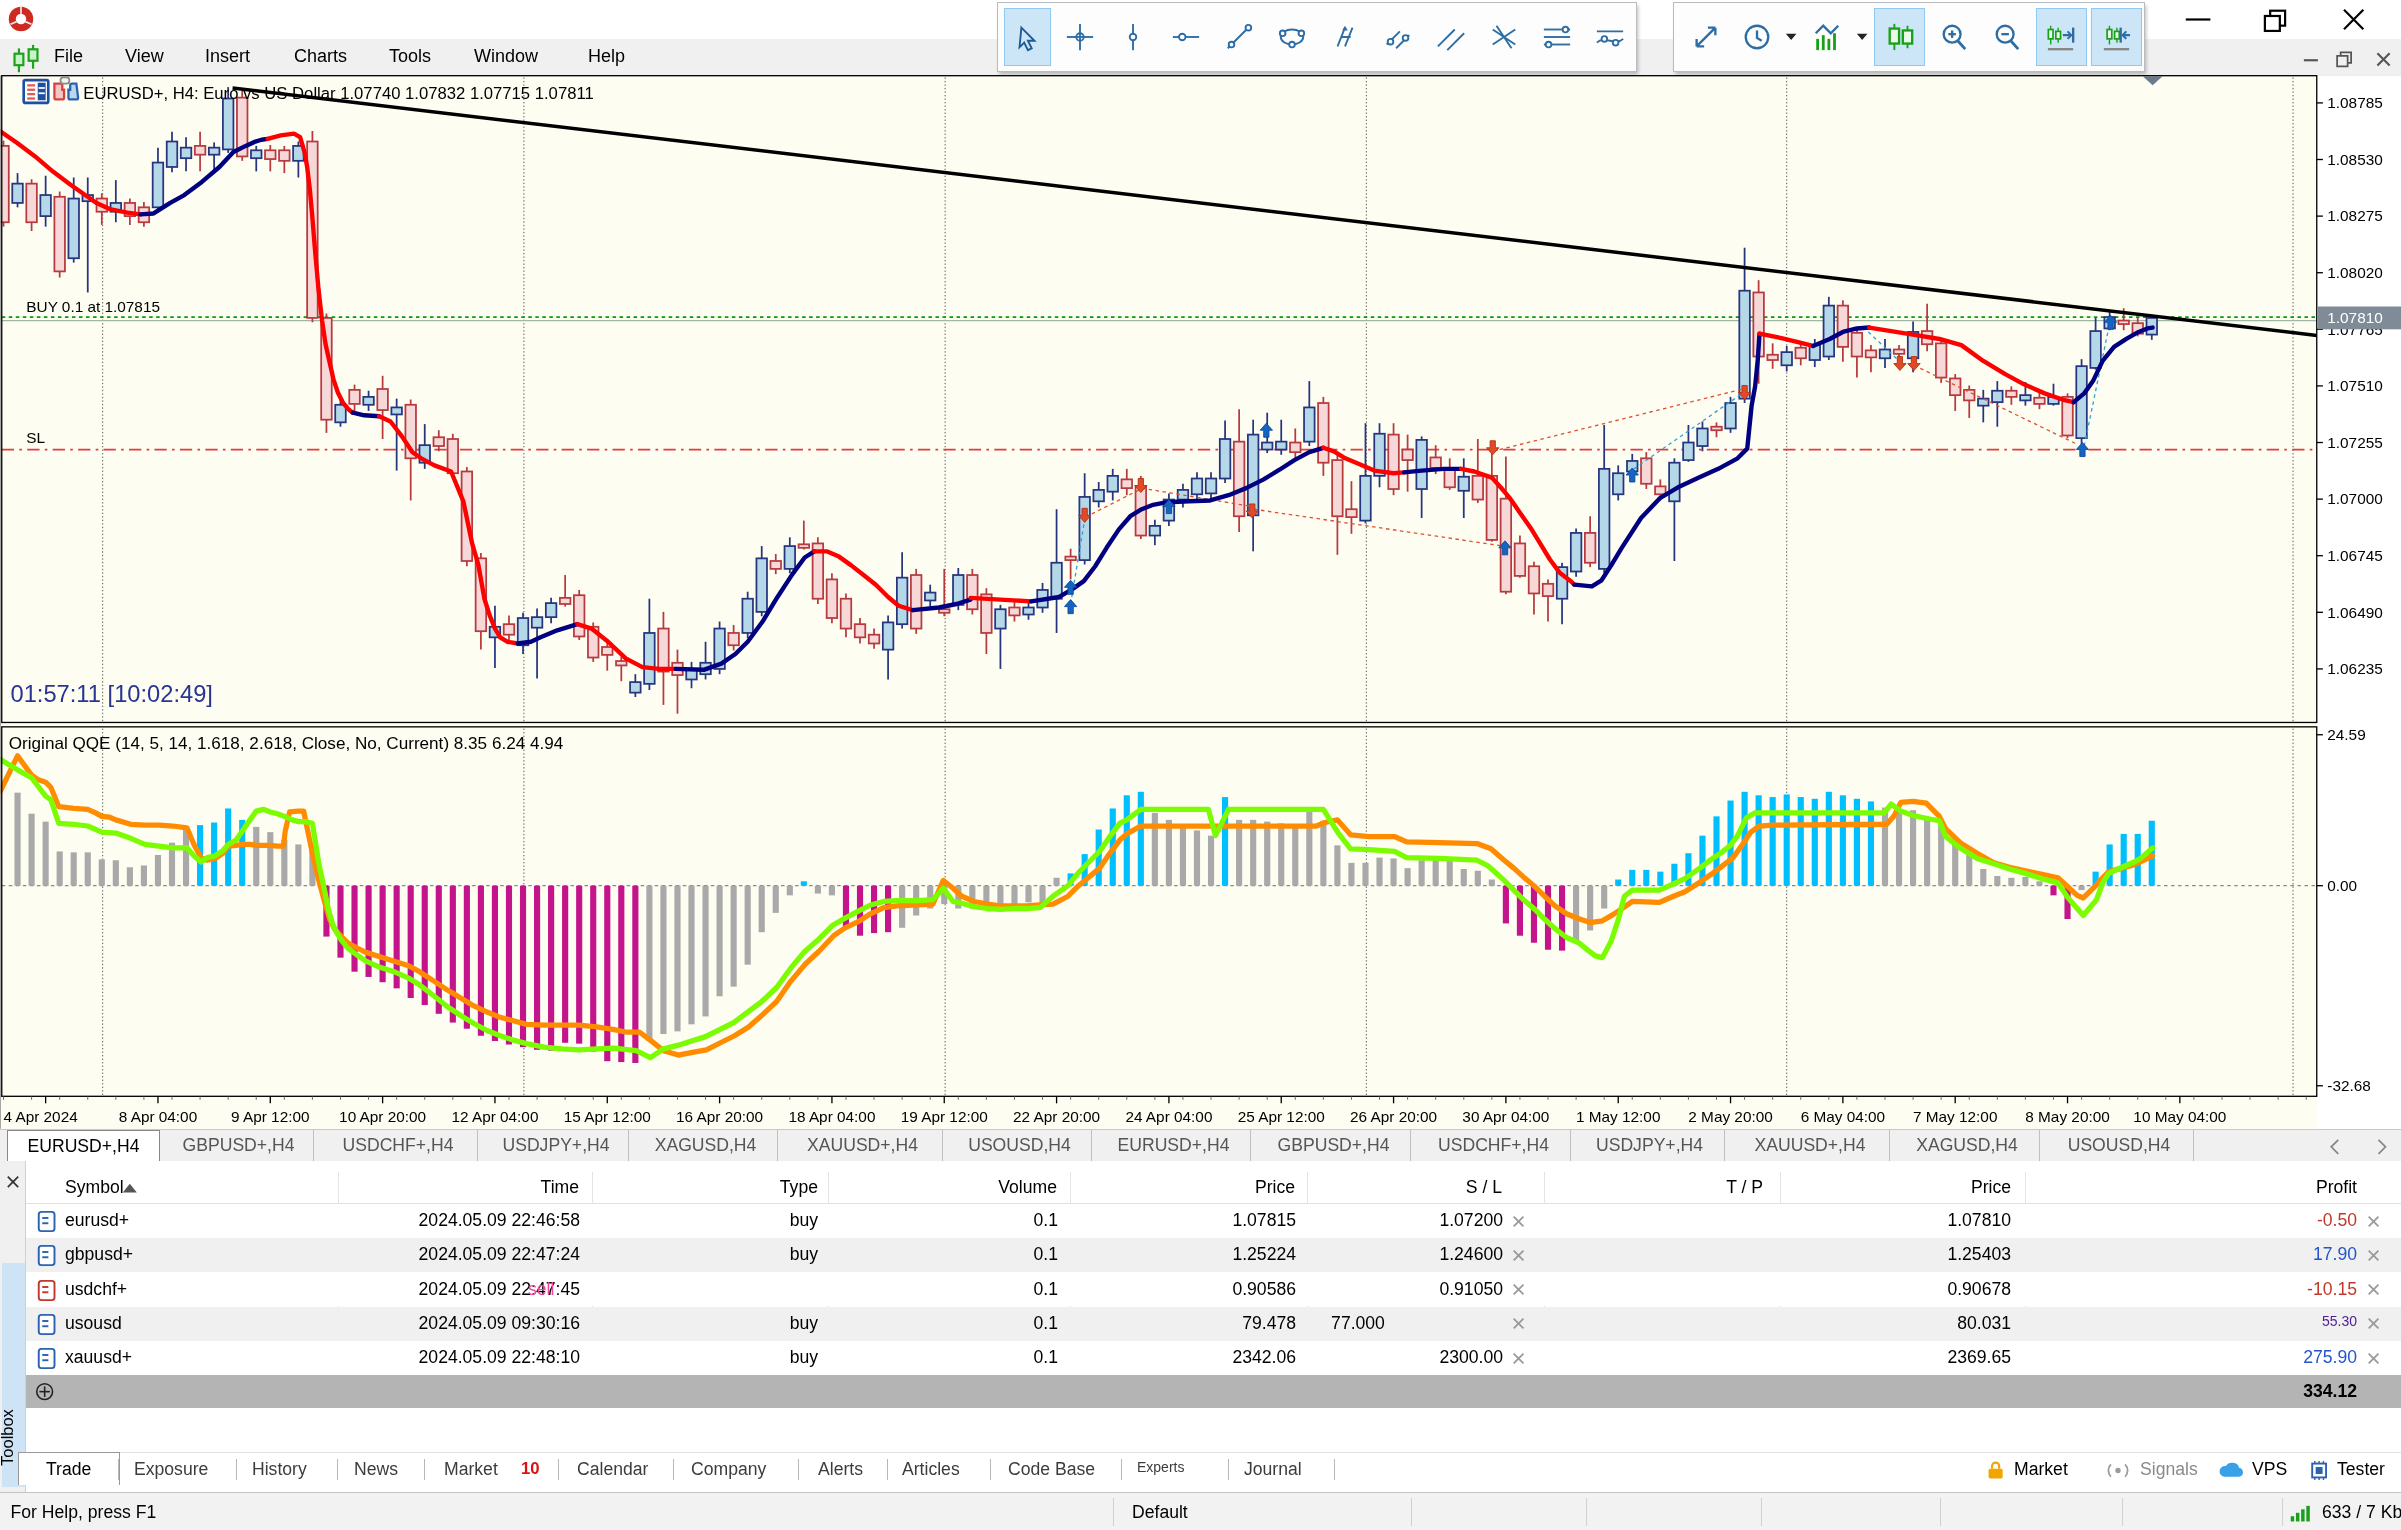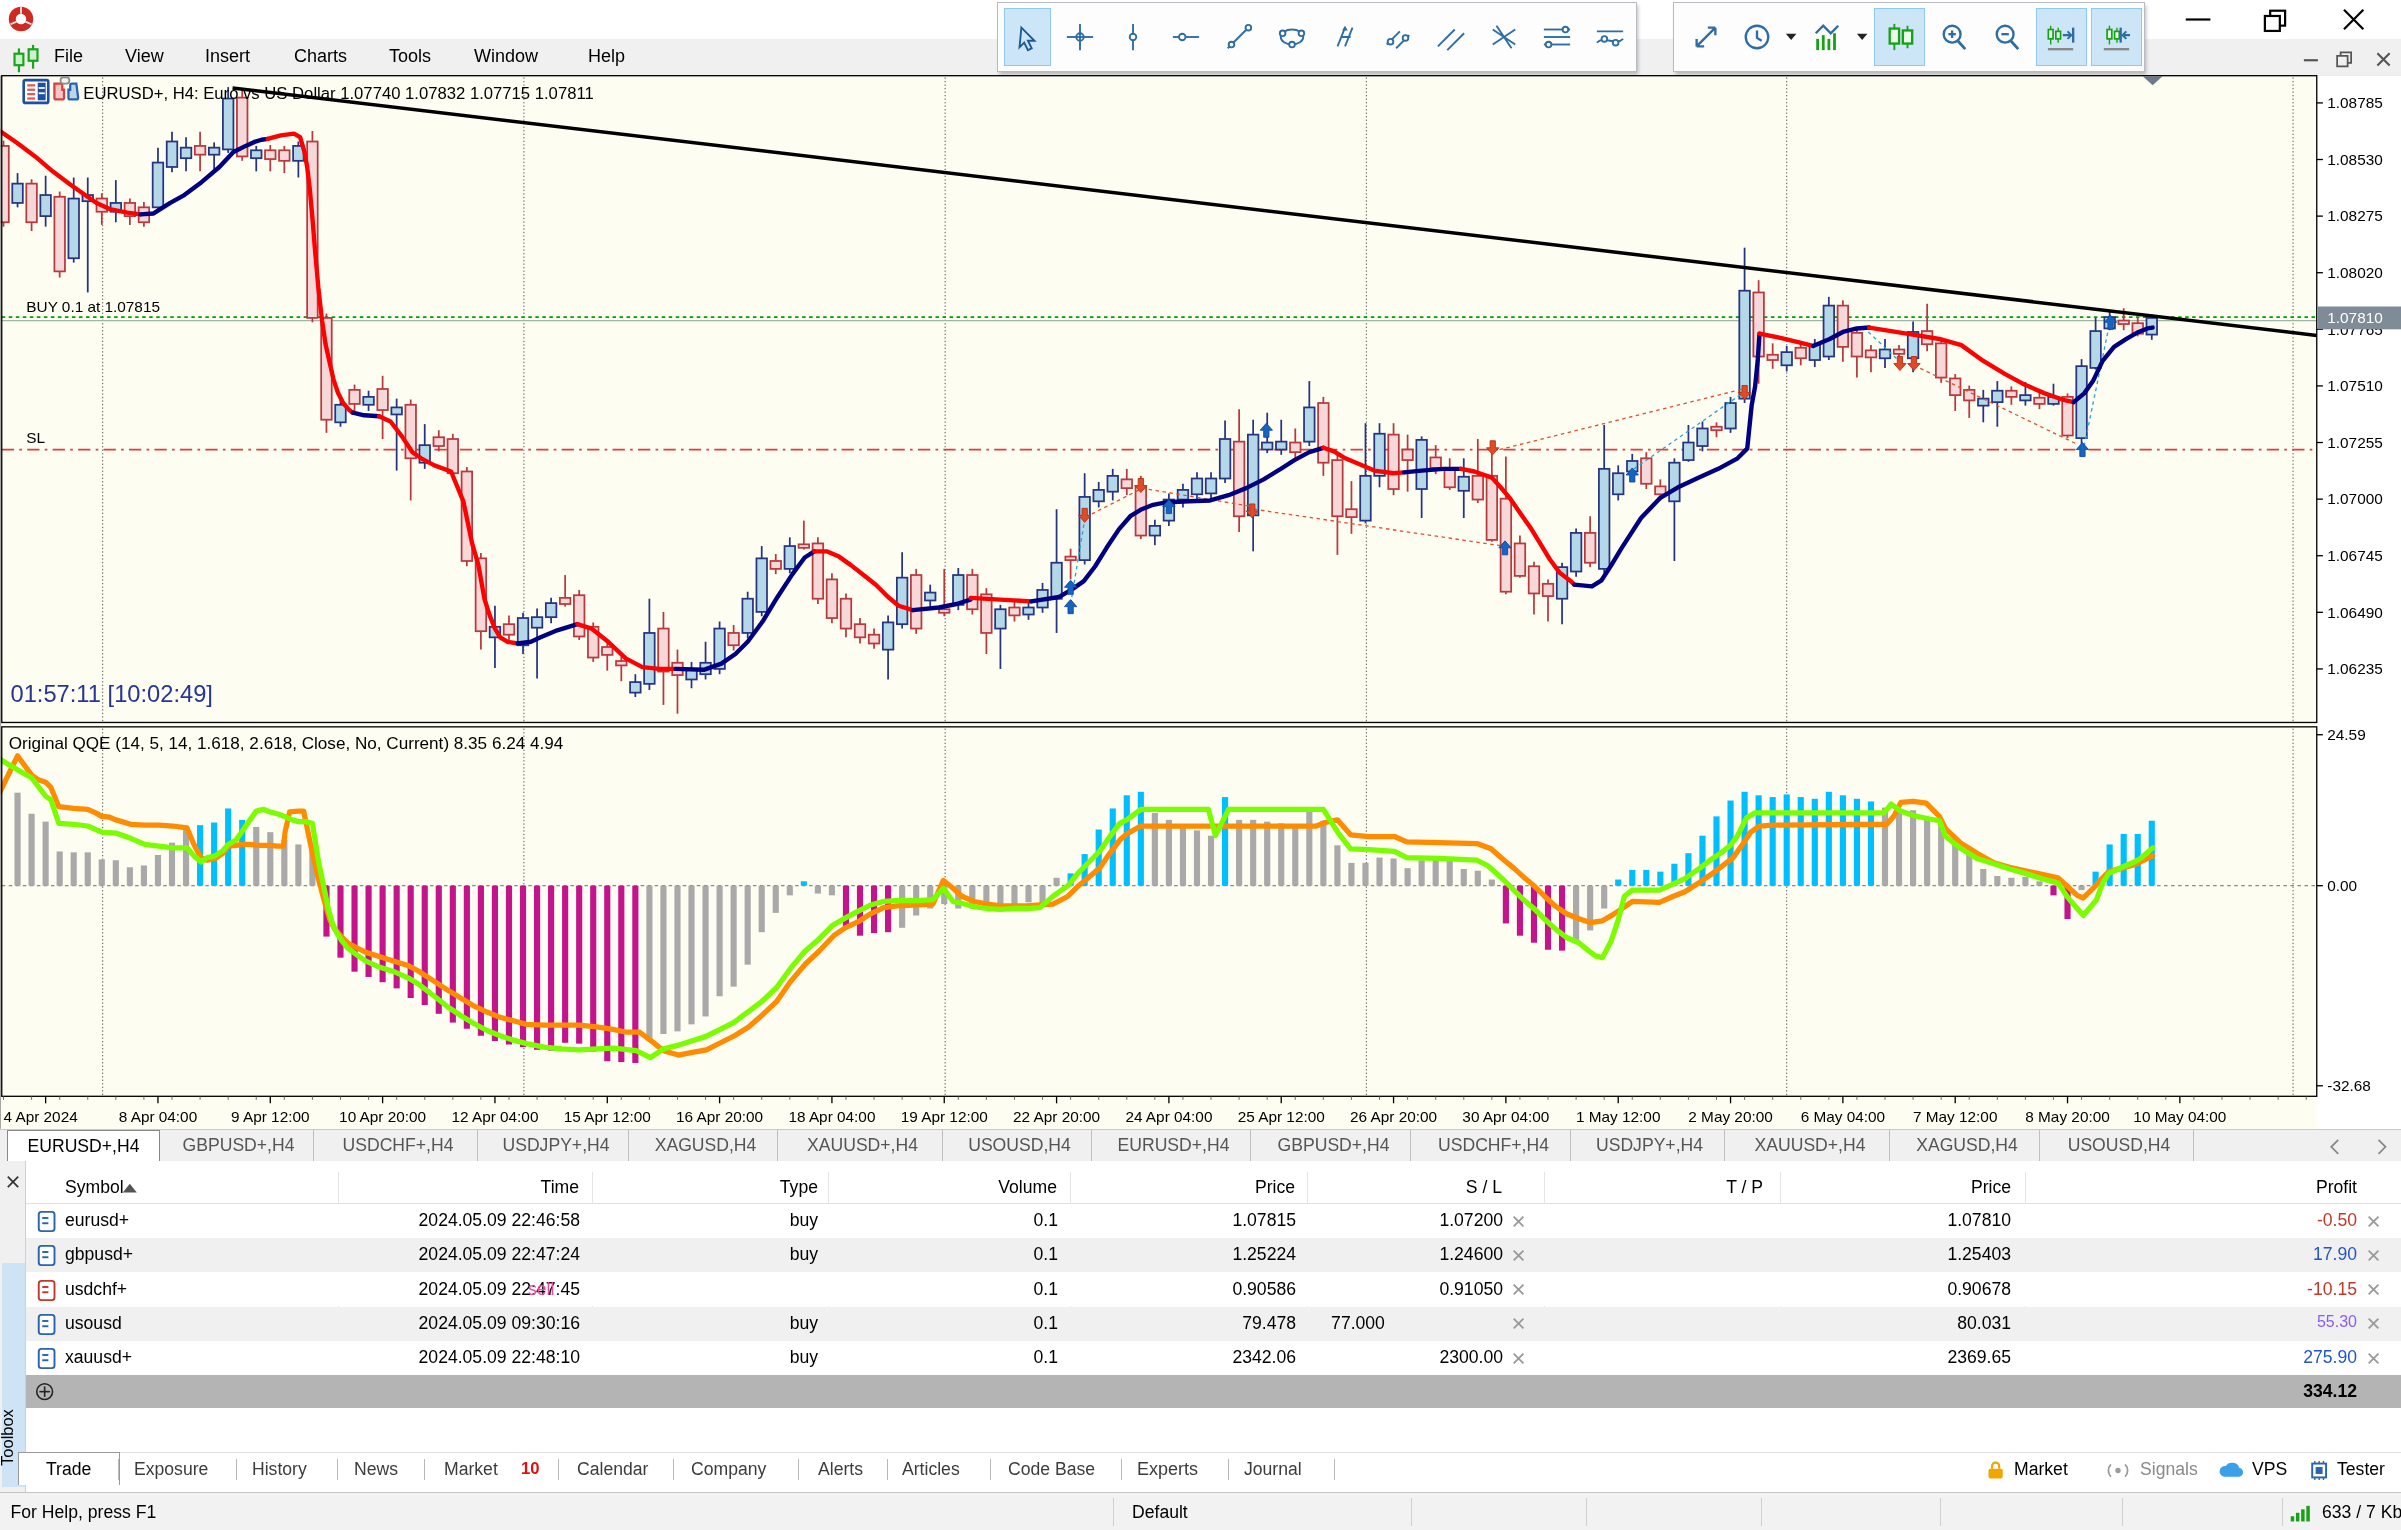--- a/index.html
+++ b/index.html
@@ -1081,21 +1081,21 @@
 <div class="abs" style="left:290px;top:152px;width:290px;text-align:right;font-size:17.6px;color:#000">2024.05.09 09:30:16</div>
 <div class="abs" style="left:528px;top:152px;width:290px;text-align:right;font-size:17.6px;color:#000">buy</div>
 <div class="abs" style="left:768px;top:152px;width:290px;text-align:right;font-size:17.6px;color:#000">0.1</div>
 <div class="abs" style="left:1006px;top:152px;width:290px;text-align:right;font-size:17.6px;color:#000">79.478</div>
 <div class="abs" style="left:1213px;top:152px;width:290px;text-align:center;font-size:17.6px;color:#000">77.000</div>
 <div class="abs" style="left:1721px;top:152px;width:290px;text-align:right;font-size:17.6px;color:#000">80.031</div>
 <svg class="abs" style="left:1511px;top:155px" width="16" height="16" viewBox="0 0 18 18">
       <line x1="3" y1="3" x2="14" y2="14" stroke="#999" stroke-width="2"></line>
       <line x1="14" y1="3" x2="3" y2="14" stroke="#999" stroke-width="2"></line>
     </svg>
-<div class="abs" style="left:2094px;top:152px;width:263px;text-align:right;font-size:16px;color:#8b5cf6">55.30</div>
+<div class="abs" style="left:2094px;top:152px;width:263px;text-align:right;font-size:14px;color:#4c1d95">55.30</div>
 <svg class="abs" style="left:2366px;top:155px" width="16" height="16" viewBox="0 0 18 18">
       <line x1="3" y1="3" x2="14" y2="14" stroke="#999" stroke-width="2"></line>
       <line x1="14" y1="3" x2="3" y2="14" stroke="#999" stroke-width="2"></line>
     </svg>
 <div class="abs" style="left:26px;top:180px;width:2375px;height:34px;background:#ffffff"></div>
 <svg class="abs" style="left:37px;top:186px" width="21" height="23" viewBox="0 0 24 26">
       <rect x="2" y="2" width="18" height="22" rx="3" fill="#fff" stroke="#2a63b0" stroke-width="2.2"></rect>
       <line x1="6" y1="9" x2="13" y2="9" stroke="#2a63b0" stroke-width="2.2"></line>
       <line x1="6" y1="15" x2="13" y2="15" stroke="#2a63b0" stroke-width="2.2"></line>
     </svg>
@@ -1126,21 +1126,21 @@
 <div class="abs" style="left:17.6px;top:291px;width:102px;height:33px;background:#fff;border:0.9px solid #999;border-bottom:none;display:flex;align-items:center;justify-content:center;font-size:17.6px;font-weight:normal;color:#000">Trade</div>
 <div class="abs" style="left:134px;top:298px;font-size:17.6px;color:#3c3c3c">Exposure</div>
 <div class="abs" style="left:252px;top:298px;font-size:17.6px;color:#3c3c3c">History</div>
 <div class="abs" style="left:354px;top:298px;font-size:17.6px;color:#3c3c3c">News</div>
 <div class="abs" style="left:444px;top:298px;font-size:17.6px;color:#3c3c3c">Market</div>
 <div class="abs" style="left:577px;top:298px;font-size:17.6px;color:#3c3c3c">Calendar</div>
 <div class="abs" style="left:691px;top:298px;font-size:17.6px;color:#3c3c3c">Company</div>
 <div class="abs" style="left:818px;top:298px;font-size:17.6px;color:#3c3c3c">Alerts</div>
 <div class="abs" style="left:902px;top:298px;font-size:17.6px;color:#3c3c3c">Articles</div>
 <div class="abs" style="left:1008px;top:298px;font-size:17.6px;color:#3c3c3c">Code Base</div>
-<div class="abs" style="left:1137px;top:298px;font-size:18px;color:#3c3c3c">Experts</div>
+<div class="abs" style="left:1137px;top:298px;font-size:14px;color:#3c3c3c">Experts</div>
 <div class="abs" style="left:1244px;top:298px;font-size:17.6px;color:#3c3c3c">Journal</div>
 <div class="abs" style="left:521px;top:298px;font-size:16.7px;font-weight:bold;color:#e01010">10</div>
 <div class="abs" style="left:118px;top:298px;width:0.9px;height:21px;background:#b8b8b8"></div>
 <div class="abs" style="left:236px;top:298px;width:0.9px;height:21px;background:#b8b8b8"></div>
 <div class="abs" style="left:337px;top:298px;width:0.9px;height:21px;background:#b8b8b8"></div>
 <div class="abs" style="left:424px;top:298px;width:0.9px;height:21px;background:#b8b8b8"></div>
 <div class="abs" style="left:558px;top:298px;width:0.9px;height:21px;background:#b8b8b8"></div>
 <div class="abs" style="left:673px;top:298px;width:0.9px;height:21px;background:#b8b8b8"></div>
 <div class="abs" style="left:798px;top:298px;width:0.9px;height:21px;background:#b8b8b8"></div>
 <div class="abs" style="left:887px;top:298px;width:0.9px;height:21px;background:#b8b8b8"></div>

